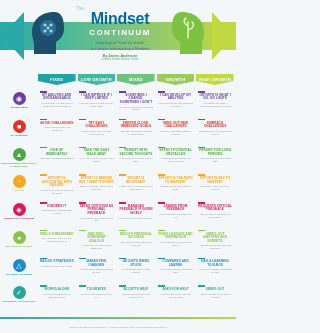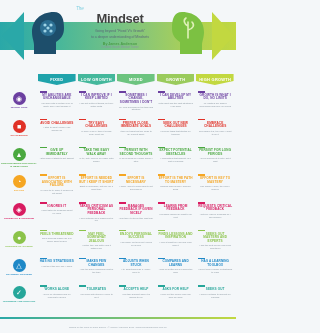--- a/index.html
+++ b/index.html
@@ -35,21 +35,21 @@
 
   .title-wrap {
     position:absolute; left:72px; top:6px; width:96px;
     text-align:center; z-index:5;
   }
   .t-the {
     font-size:4.5px; color:#7fcfe0; font-style:italic;
     display:block; text-align:left; margin-left:4px; line-height:5px;
   }
   .t-mind {
-    font-size:13px; font-weight:bold; color:#404040;
+    font-size:16px; font-weight:bold; color:#0369a1;
     line-height:15px; letter-spacing:-0.3px;
   }
   .t-cont {
     font-size:8px; font-weight:bold; color:#ffffff;
     letter-spacing:1.4px; line-height:11px; margin-top:1px;
   }
   .t-sub {
     font-size:3.4px; color:#5a6b78; line-height:4.4px; margin-top:2.5px;
   }
   .t-auth {
@@ -142,20 +142,21 @@
   </svg>
 
   <svg class="head-r" viewBox="0 0 44 48">
     <path d="M14 4 C28 4 36 13 36 24 C36 30 34 33 34 37 L34 46 L12 46 L12 34 C6 30 4 26 4 20 C4 11 6 4 14 4 Z" fill="#7cc142"></path>
     <path d="M20 30 L20 14 M20 18 C16 16 15 12 18 10 M20 22 C25 21 27 17 24 14" stroke="#dff0b8" stroke-width="1.6" fill="none" stroke-linecap="round"></path>
   </svg>
 
   <div class="title-wrap">
     <span class="t-the">The</span>
     <div class="t-mind">Mindset</div>
+    <div class="t-cont">CONTINUUM</div>
     <div class="t-sub">Going beyond "Fixed V's Growth"</div>
     <div class="t-sub">to a deeper understanding of Mindsets</div>
     <div class="t-auth">By James Anderson</div>
     <div class="t-auth2">Certified Growth Mindset Trainer</div>
   </div>
 </div>
 
 <div class="colheads" id="colheads">
     <div class="ch">
       <svg class="ch-box" viewBox="0 0 40 11" preserveAspectRatio="none">

